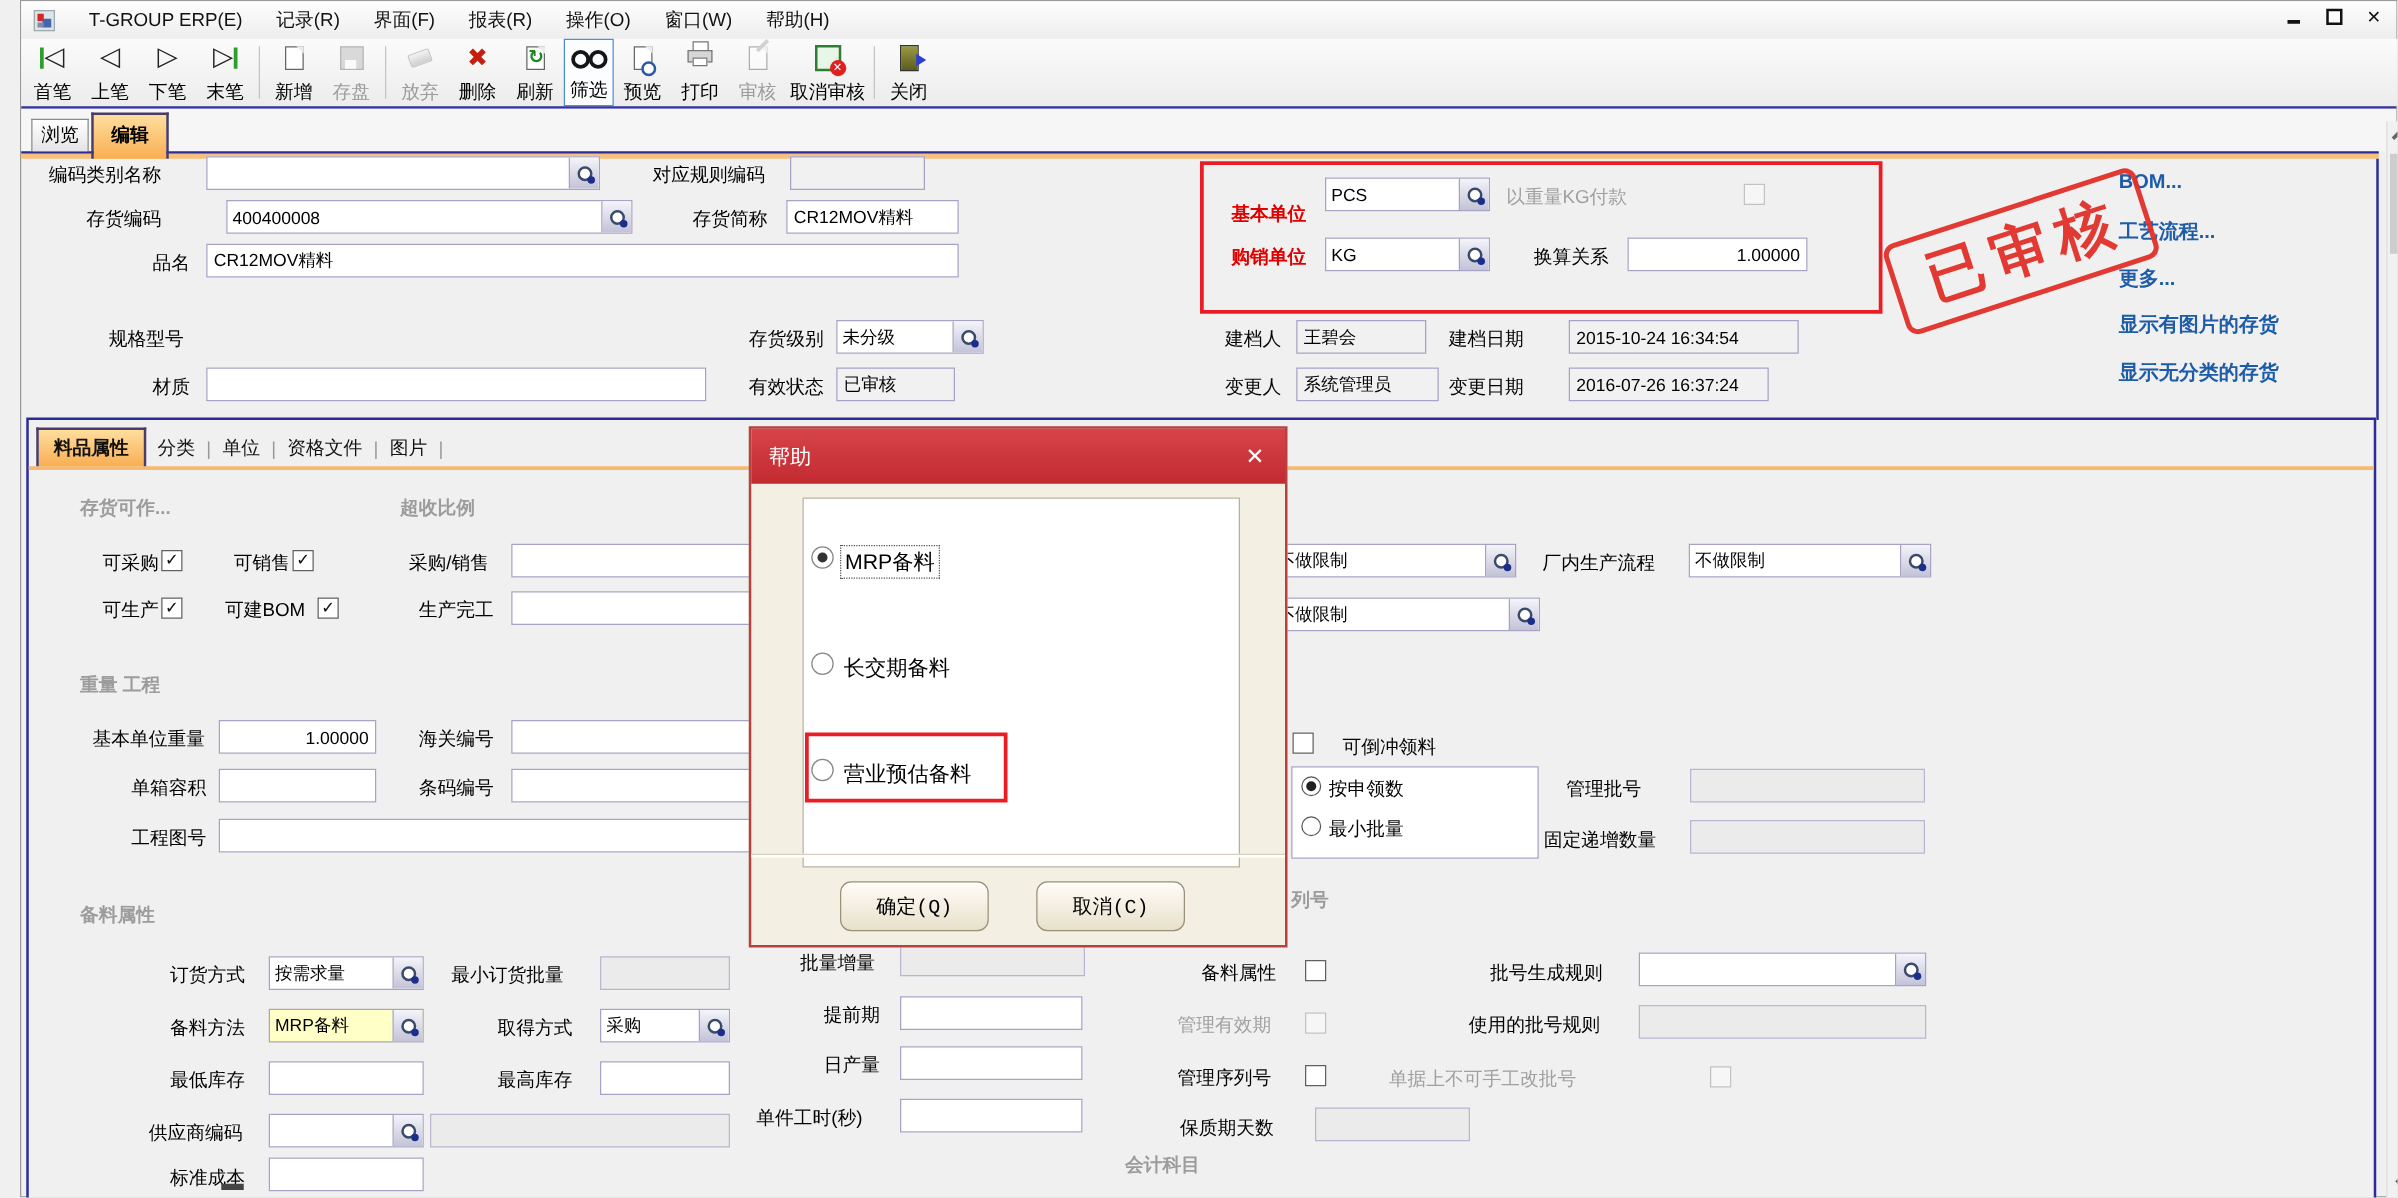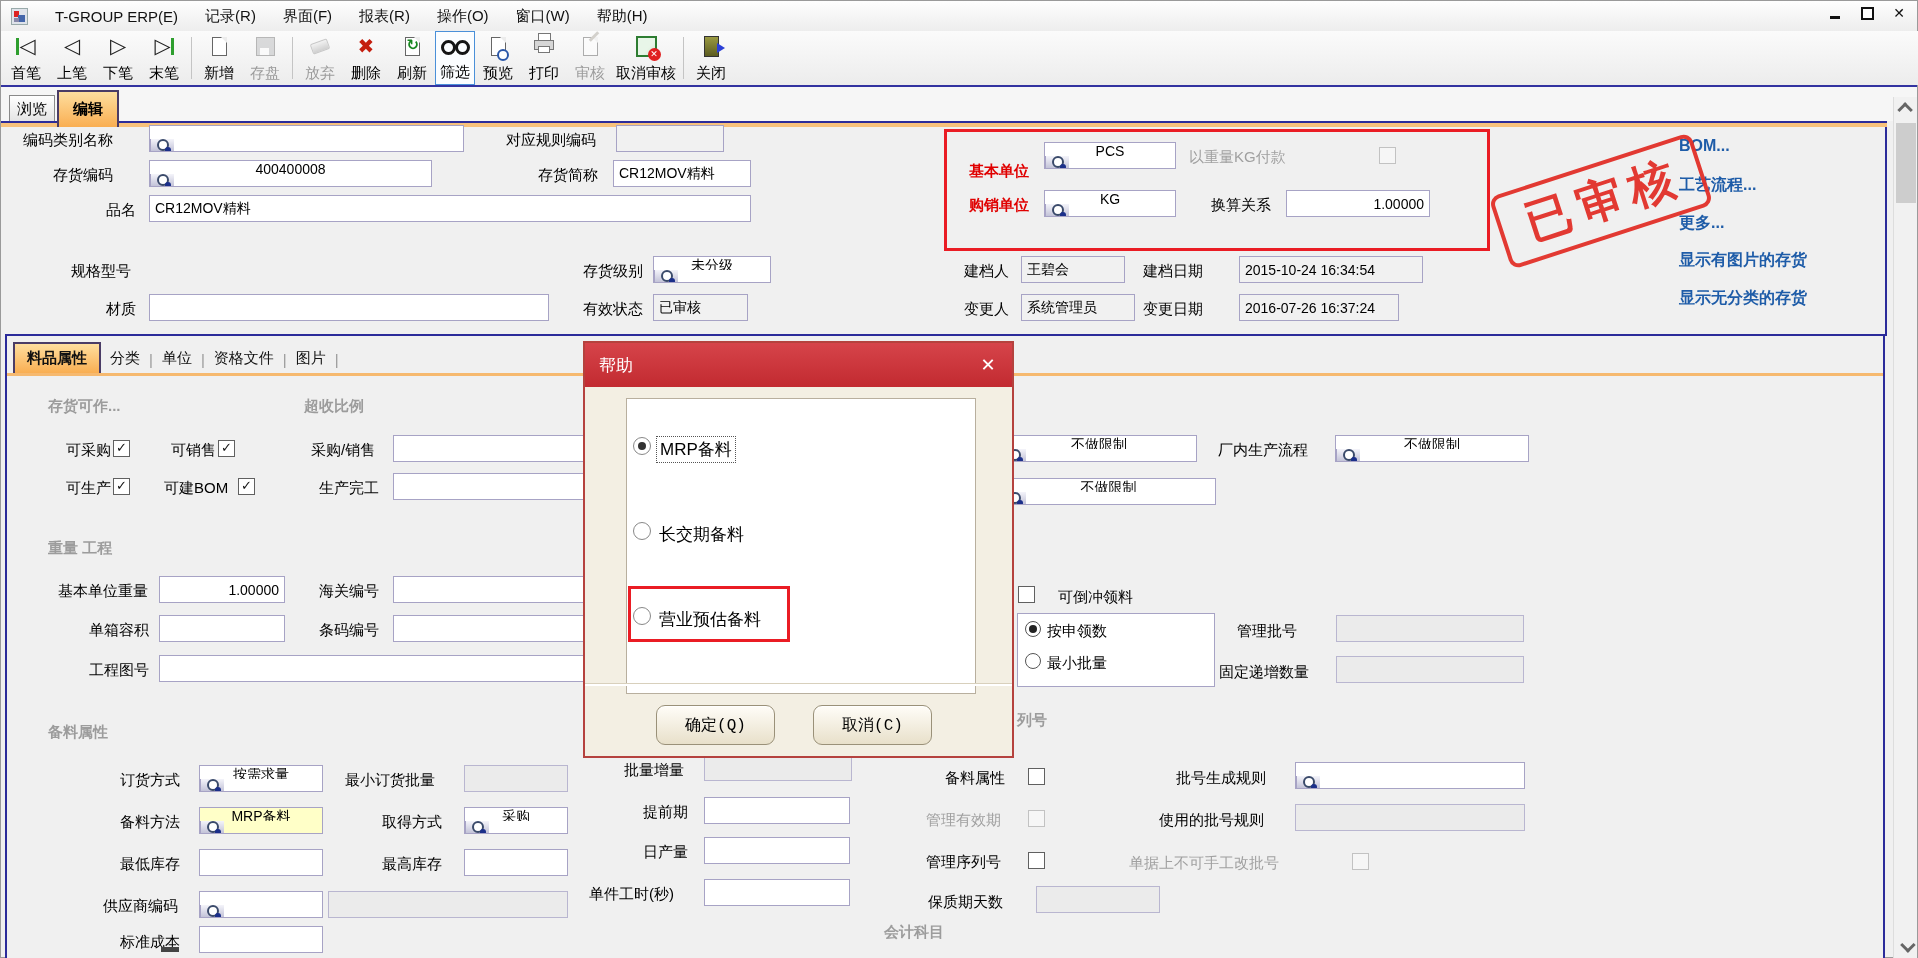--- a/index.html
+++ b/index.html
@@ -1,18 +1,18 @@
 <!DOCTYPE html>
 <html><head>
 <meta charset="utf-8">
 <style>
   html,body{margin:0;padding:0;}
   body{width:1918px;height:958px;overflow:hidden;position:relative;background:#f0f0f0;
        font-family:"Liberation Sans","DejaVu Sans",sans-serif;}
-  .win{position:absolute;inset:0;border:1px solid #9a9a9a;box-sizing:border-box;}
+  .win{position:absolute;inset:0;border:1px solid #9a9a9a;box-sizing:border-box;margin-left:16px;}
   
   .menubar{position:absolute;left:0;top:0;width:100%;height:30px;background:linear-gradient(#fefefe,#ededed);
            display:flex;align-items:center;gap:27px;padding-left:10px;box-sizing:border-box;font-size:15px;color:#111;}
   .appicon{width:17px;height:17px;position:relative;background:#dfe3ea;border:1px solid #9aa;box-sizing:border-box;}
   .appicon i{position:absolute;display:block;}
   .appicon .r{left:2px;top:2px;width:5px;height:6px;background:#d22;}
   .appicon .b{right:2px;bottom:2px;width:7px;height:7px;background:#46a;}
   .appicon .g{left:2px;bottom:2px;width:5px;height:4px;background:#88a;}
   .menu-item{cursor:default;white-space:nowrap;}
   .wctrl{position:absolute;right:10px;top:4px;display:flex;gap:16px;align-items:center;color:#111;}
@@ -66,21 +66,21 @@
   .lbl{position:absolute;font-size:15px;color:#000;white-space:nowrap;}
   .lbl.gray{color:#a0a0a0;}
   .lbl.red{color:#e00000;font-weight:bold;}
   .seclbl{position:absolute;font-size:15px;font-weight:bold;color:#9c9c9c;white-space:nowrap;}
   .fld{position:absolute;height:27px;background:#fff;border:1px solid #a7a3c5;box-sizing:border-box;
        font-size:14px;color:#000;display:flex;align-items:center;padding:0 5px;white-space:nowrap;overflow:hidden;}
   .fld.num{justify-content:flex-end;text-align:center;}
   .fld.ro{background:#f1f1f1;}
   .fld.dis{background:#ebebeb;border-color:#b9b6d0;}
   .fld.yellow{background:#ffffc8;}
-  .fld.lkw{padding:0;flex-direction:column;}
+  .fld.lkw{padding:0;}
   .lkw .v{flex:1;padding:0 4px;overflow:hidden;}
   .lkbtn{width:23px;align-self:stretch;background:linear-gradient(#f4f4fa,#c3c3d8);border-left:1px solid #a7a3c5;
          display:flex;align-items:center;justify-content:center;}
   .mag{width:8px;height:8px;border:2px solid #3a4a6a;border-radius:50%;background:#fff;position:relative;display:block;}
   .mag:after{content:"";position:absolute;right:-4px;bottom:-4px;width:6px;height:6px;background:#1b2f8a;border-radius:50%;}
   .cb{position:absolute;width:17px;height:17px;background:#fff;border:1px solid #606060;box-sizing:border-box;
       font-size:13px;line-height:14px;text-align:center;color:#111;font-weight:bold;}
   .cb.gray{border-color:#c2c2c2;background:#f6f6f6;}
   .rdo{position:absolute;width:16px;height:16px;border:1px solid #555;border-radius:50%;background:#fff;box-sizing:border-box;}
   .rdo.sel:after{content:"";position:absolute;left:3px;top:3px;width:8px;height:8px;background:#222;border-radius:50%;}
@@ -262,21 +262,21 @@
   <div class="fld lkw" style="left:148px;top:124px;width:315px">
     <span class="v"></span>
       <span class="lkbtn">
         <i class="mag"></i>
       </span>
     </div>
   <div class="lbl" style="left:505px;top:130px">对应规则编码</div>
   <div class="fld ro" style="left:615px;top:124px;width:108px"></div>
 
   <div class="lbl" style="left:52px;top:165px">存货编码</div>
-  <div class="fld lkw" style="left:148px;top:159px;width:283px">
+  <div class="fld lkw" style="left:164px;top:159px;width:325px">
     <span class="v">400400008</span>
       <span class="lkbtn">
         <i class="mag"></i>
       </span>
     </div>
   <div class="lbl" style="left:537px;top:165px">存货简称</div>
   <div class="fld" style="left:612px;top:159px;width:138px">CR12MOV精料</div>
 
   <div class="lbl" style="left:105px;top:200px">品名</div>
   <div class="fld" style="left:148px;top:194px;width:602px">CR12MOV精料</div>
@@ -461,21 +461,21 @@
       <span class="lkbtn">
         <i class="mag"></i>
       </span>
     </div>
   <div class="lbl gray" style="left:925px;top:810px">管理有效期</div>
   <div class="cb gray" style="left:1027px;top:809px"></div>
   <div class="lbl" style="left:1158px;top:810px">使用的批号规则</div>
   <div class="fld dis" style="left:1294px;top:803px;width:230px"></div>
   <div class="lbl" style="left:925px;top:852px">管理序列号</div>
   <div class="cb" style="left:1027px;top:851px"></div>
-  <div class="lbl gray" style="left:1128px;top:853px">单据上不可手工改批号</div>
+  <div class="lbl gray" style="left:1094px;top:853px">单据上不可手工改批号</div>
   <div class="cb gray" style="left:1351px;top:852px"></div>
   <div class="lbl" style="left:927px;top:892px">保质期天数</div>
   <div class="fld dis" style="left:1035px;top:885px;width:124px"></div>
   <div class="seclbl" style="left:883px;top:922px">会计科目</div>
   <div class="dash"></div>
 
   <div class="dlg">
     <div class="dlg-title">
       <span>帮助</span>
       <span class="dlg-x">✕</span>

